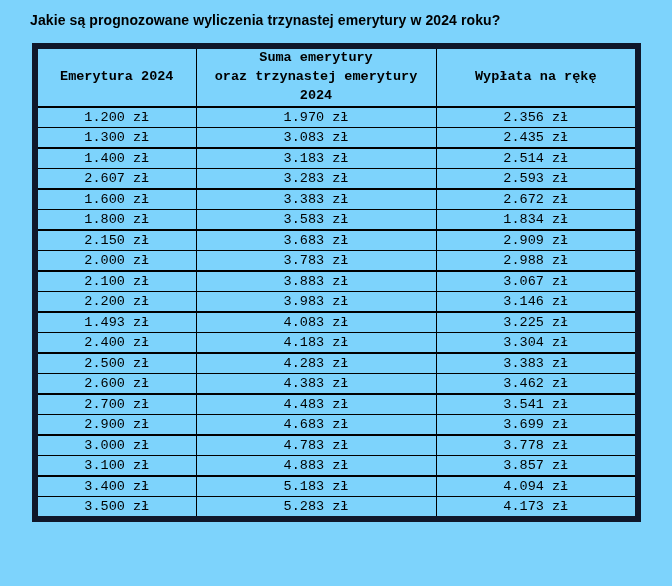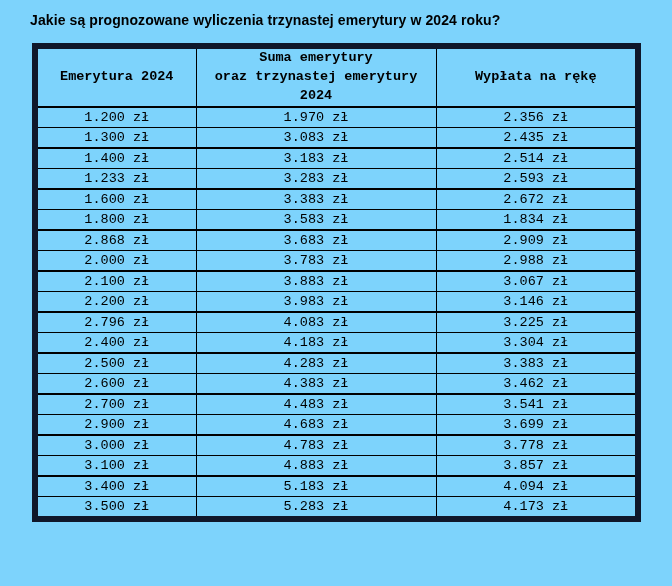--- a/index.html
+++ b/index.html
@@ -103,56 +103,56 @@
           <td>1.300 zł</td>
           <td>3.083 zł</td>
           <td>2.435 zł</td>
         </tr>
         <tr>
           <td>1.400 zł</td>
           <td>3.183 zł</td>
           <td>2.514 zł</td>
         </tr>
         <tr>
-          <td>1.233 zł</td>
+          <td>2.607 zł</td>
           <td>3.283 zł</td>
           <td>2.593 zł</td>
         </tr>
         <tr>
           <td>1.600 zł</td>
           <td>3.383 zł</td>
           <td>2.672 zł</td>
         </tr>
         <tr>
           <td>1.800 zł</td>
           <td>3.583 zł</td>
           <td>1.834 zł</td>
         </tr>
         <tr>
-          <td>2.868 zł</td>
+          <td>2.150 zł</td>
           <td>3.683 zł</td>
           <td>2.909 zł</td>
         </tr>
         <tr>
           <td>2.000 zł</td>
           <td>3.783 zł</td>
           <td>2.988 zł</td>
         </tr>
         <tr>
           <td>2.100 zł</td>
           <td>3.883 zł</td>
           <td>3.067 zł</td>
         </tr>
         <tr>
           <td>2.200 zł</td>
           <td>3.983 zł</td>
           <td>3.146 zł</td>
         </tr>
         <tr>
-          <td>2.796 zł</td>
+          <td>1.493 zł</td>
           <td>4.083 zł</td>
           <td>3.225 zł</td>
         </tr>
         <tr>
           <td>2.400 zł</td>
           <td>4.183 zł</td>
           <td>3.304 zł</td>
         </tr>
         <tr>
           <td>2.500 zł</td>

